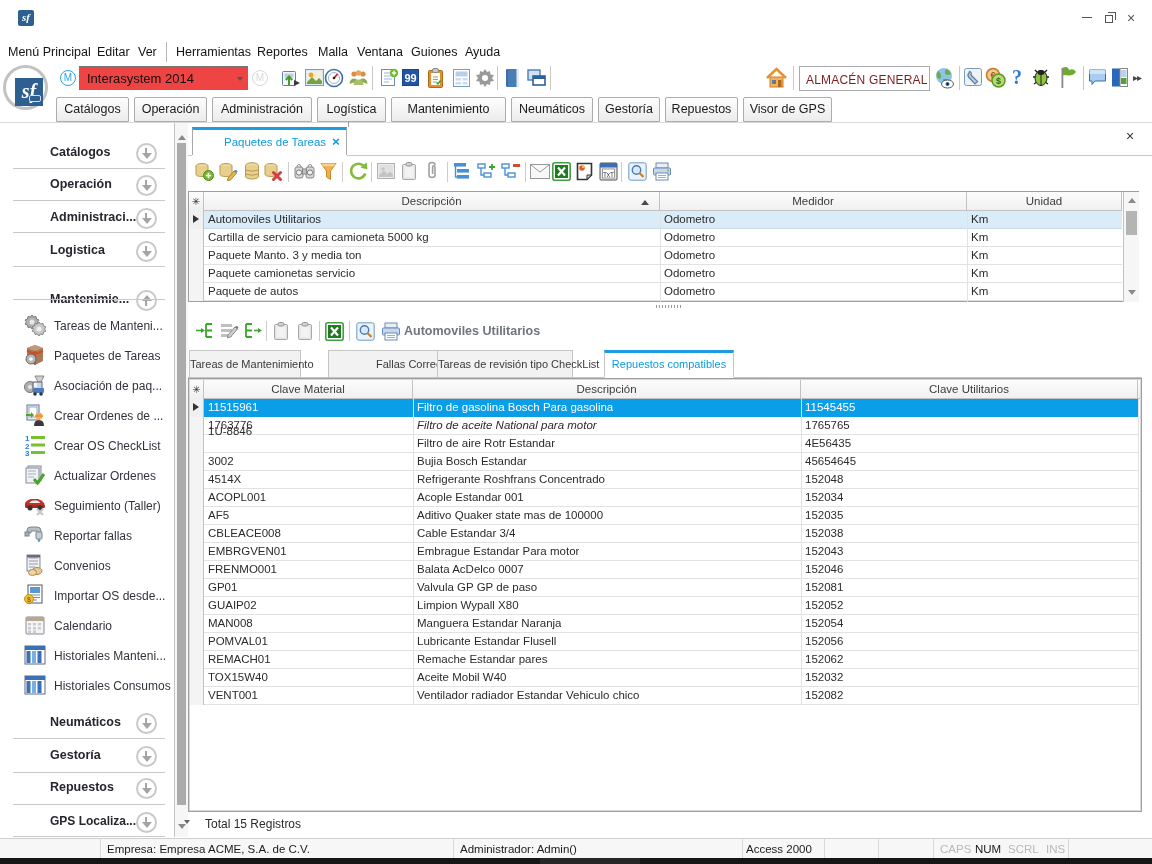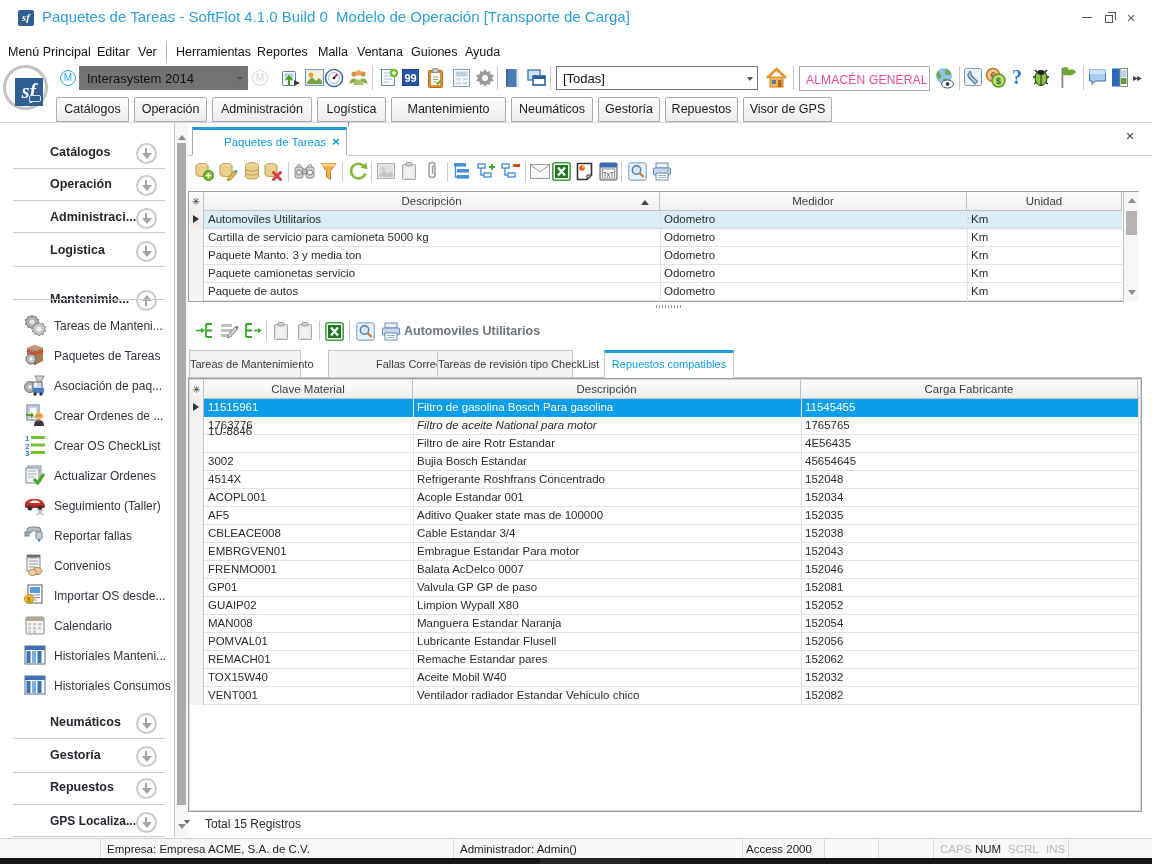--- a/index.html
+++ b/index.html
@@ -33,21 +33,20 @@
 .dtab { position:absolute; top:227px; height:28px; background:#f2f2f2; border:1px solid #c5c5c5;
   font-size:11px; color:#3a3a3a; text-align:center; line-height:26px; white-space:nowrap; }
 </style>
 </head>
 <body>
 
 <div class="abs" style="left:0;top:0;width:1152px;height:38px;background:#ffffff;">
   <div class="abs" style="left:18px;top:10px;width:16px;height:16px;background:#2e5f91;border-radius:2px;">
     <div style="color:#fff;font-size:11px;font-weight:bold;font-style:italic;text-align:center;line-height:15px;font-family:'Liberation Serif',serif;">sf</div>
   </div>
-  <div class="abs" style="left:42px;top:8px;font-size:15px;color:#2e9ed8;white-space:nowrap;">Paquetes de Tareas - SoftFlot 4.1.0 Build 0&nbsp; Modelo de Operación [Transporte de Carga]</div>
   <div class="abs" style="left:1082px;top:17px;width:10px;height:1px;background:#555;"></div>
   <div class="abs" style="left:1105px;top:13px;width:8px;height:8px;border:1px solid #555;margin-top:2px;background:#fff;"></div>
   <div class="abs" style="left:1108px;top:12px;width:8px;height:8px;border:1px solid #555;border-bottom:none;border-left:none;"></div>
   <div class="abs" style="left:1127px;top:13px;width:11px;height:11px;font-size:14px;color:#555;line-height:11px;">×</div>
 </div>
 
 <div class="abs" style="left:0;top:40px;width:1152px;height:22px;background:#fff;font-size:12.5px;color:#141414;">
   <span class="abs" style="left:8px;top:5px;">Menú Principal</span>
   <span class="abs" style="left:97px;top:5px;">Editar</span>
   <span class="abs" style="left:138px;top:5px;">Ver</span>
@@ -57,21 +56,21 @@
   <span class="abs" style="left:318px;top:5px;">Malla</span>
   <span class="abs" style="left:357px;top:5px;">Ventana</span>
   <span class="abs" style="left:411px;top:5px;">Guiones</span>
   <span class="abs" style="left:465px;top:5px;">Ayuda</span>
 </div>
 
 <div id="toolbar" class="abs" style="left:0;top:62px;width:1152px;height:34px;background:#fff;">
 
   <div class="abs" style="left:60px;top:8px;width:16px;height:16px;border:1.5px solid #29a3e8;border-radius:50%;color:#29a3e8;font-size:10px;text-align:center;line-height:14px;">M</div>
 
-  <div class="abs" style="left:79px;top:4px;width:169px;height:24px;border:1px solid #767676;background:#737373;">
+  <div class="abs" style="left:79px;top:4px;width:169px;height:24px;border:1px solid #767676;background:#ef4444;">
     <span class="abs" style="left:7px;top:4px;font-size:13px;color:#111;">Interasystem 2014</span>
     <span class="abs" style="left:157px;top:10px;border:3.5px solid transparent;border-top:4.5px solid #555;"></span>
   </div>
 
   <div class="abs" style="left:252px;top:8px;width:16px;height:16px;border:1.5px solid #d8d8d8;border-radius:50%;color:#d8d8d8;font-size:10px;text-align:center;line-height:14px;">M</div>
 
   <svg class="abs" style="left:281px;top:6px;" width="20" height="20" viewBox="0 0 20 20">
       <rect x="1.5" y="3.5" width="13" height="14" rx="1" fill="#f4f8fc" stroke="#5a82ae"></rect>
       <rect x="3.5" y="5.5" width="9" height="4" fill="#b8cfe4"></rect>
       <path d="M8 17 V9 M4.8 12 L8 8.5 L11.2 12" stroke="#4a9a2a" stroke-width="2" fill="none"></path>
@@ -130,34 +129,30 @@
       <rect x="4" y="1" width="11" height="18" fill="#4a7cb8"></rect>
       <rect x="12.5" y="1" width="2.5" height="18" fill="#fff" opacity="0.85"></rect>
     </svg>
   <svg class="abs" style="left:526px;top:6px;" width="21" height="20" viewBox="0 0 21 20">
       <rect x="2" y="2" width="12" height="10" fill="#cfe2f4" stroke="#4a7cb8" stroke-width="1.4"></rect>
       <rect x="7" y="8" width="12" height="9" fill="#fff" stroke="#2d5f9e" stroke-width="1.6"></rect>
       <rect x="7" y="8" width="12" height="3" fill="#2d5f9e"></rect>
     </svg>
   <div class="abs" style="left:550px;top:4px;width:1px;height:24px;background:#c9c9c9;"></div>
 
-  <div class="abs" style="left:556px;top:4px;width:202px;height:24px;border:1px solid #767676;background:#fff;">
-    <span class="abs" style="left:6px;top:4px;font-size:13px;color:#111;">[Todas]</span>
-    <span class="abs" style="left:190px;top:10px;border:3.5px solid transparent;border-top:4.5px solid #555;"></span>
-  </div>
   <svg class="abs" style="left:765px;top:5px;" width="23" height="23" viewBox="0 0 23 23">
       <path d="M2 11 L11.5 2 L21 11" stroke="#e8932c" stroke-width="2.6" fill="none"></path>
       <rect x="5" y="10" width="13" height="10" fill="#f2b25e" stroke="#d07c18"></rect>
       <rect x="7" y="13" width="4" height="4" fill="#5a7a9c"></rect>
       <rect x="13" y="13" width="3.5" height="7" fill="#b06a20"></rect>
     </svg>
   <div class="abs" style="left:793px;top:4px;width:1px;height:24px;background:#c9c9c9;"></div>
 
   <div class="abs" style="left:799px;top:4px;width:131px;height:25px;border:1px solid #ababab;background:#fff;">
-    <span class="abs" style="left:6px;top:6px;font-size:12px;color:#ec4899;white-space:nowrap;letter-spacing:0.2px;">ALMACÉN GENERAL</span>
+    <span class="abs" style="left:6px;top:6px;font-size:12px;color:#7f1d1d;white-space:nowrap;letter-spacing:0.2px;">ALMACÉN GENERAL</span>
   </div>
   <svg class="abs" style="left:934px;top:5px;" width="21" height="22" viewBox="0 0 21 22">
       <circle cx="10" cy="9" r="8" fill="#8ec4e8"></circle>
       <path d="M4 4 Q8 7 7 11 Q4 13 3 10 Q2 6 4 4 Z M12 2 Q16 3 17 7 Q14 9 11 7 Q10 4 12 2 Z M9 12 Q13 11 15 14 Q13 17 10 16 Z" fill="#6faa50"></path>
       <ellipse cx="13.5" cy="17" rx="6" ry="4" fill="#fff" stroke="#555"></ellipse>
       <circle cx="13.5" cy="17" r="2" fill="#2a6ab0"></circle>
       <circle cx="13.5" cy="17" r="0.9" fill="#111"></circle>
     </svg>
   <div class="abs" style="left:959px;top:4px;width:1px;height:24px;background:#c9c9c9;"></div>
   <svg class="abs" style="left:963px;top:5px;" width="21" height="22" viewBox="0 0 21 22">
@@ -607,21 +602,21 @@
   <div class="dtab" style="left:249px;width:136px;">Tareas de revisión tipo CheckList</div>
   <div class="dtab" style="left:416px;width:130px;background:#fff;border-top:3px solid #1e9ce0;border-bottom:1px solid #fff;color:#0a9be0;line-height:23px;">Repuestos compatibles</div>
 
   <div class="abs" style="left:0px;top:255px;width:954px;height:434px;border:1px solid #9f9f9f;background:#fff;">
     <div class="abs" style="left:0;top:0;width:952px;height:432px;border:1px solid #d8d8d8;">
 
     <div class="abs ghead" style="left:0;top:0;width:950px;height:19px;border-bottom:1px solid #c2c2c2;"></div>
     <div class="abs" style="left:0;top:0;width:14px;height:19px;border-right:1px solid #c2c2c2;background:linear-gradient(#fcfcfc,#efefef);font-size:10px;color:#333;text-align:center;line-height:19px;">✳</div>
     <div class="gcell" style="left:14px;top:0;width:209px;height:19px;text-align:center;line-height:19px;border-right:1px solid #c2c2c2;color:#3c3c3c;">Clave Material</div>
     <div class="gcell" style="left:223px;top:0;width:388px;height:19px;text-align:center;line-height:19px;border-right:1px solid #c2c2c2;color:#3c3c3c;">Descripción</div>
-    <div class="gcell" style="left:611px;top:0;width:337px;height:19px;text-align:center;line-height:19px;border-right:1px solid #c2c2c2;color:#3c3c3c;">Carga Fabricante</div>
+    <div class="gcell" style="left:611px;top:0;width:337px;height:19px;text-align:center;line-height:19px;border-right:1px solid #c2c2c2;color:#3c3c3c;">Clave Utilitarios</div>
     <div class="abs" style="left:14px;top:19px;width:934px;height:18px;background:#0a9ee8;"></div>
     <div class="abs" style="left:0;top:19px;width:14px;height:18px;background:#f0f0f0;border-right:1px solid #c2c2c2;">
           <span style="position:absolute;left:3px;top:4px;border:4px solid transparent;border-left:6px solid #333;"></span>
         </div>
     <div class="gcell" style="left:18px;top:21px;color:#fff;">11515961</div>
     <div class="gcell" style="left:227px;top:21px;color:#fff;">Filtro de gasolina Bosch Para gasolina</div>
     <div class="gcell" style="left:615px;top:21px;color:#fff;">11545455</div>
     <div class="abs" style="left:0;top:37px;width:948px;height:18px;border-bottom:1px solid #e2e2e2;"></div>
     <div class="abs" style="left:0;top:37px;width:14px;height:18px;background:#f4f4f4;border-right:1px solid #c2c2c2;"></div>
     <div class="gcell" style="left:18px;top:39px;">1763776</div>

